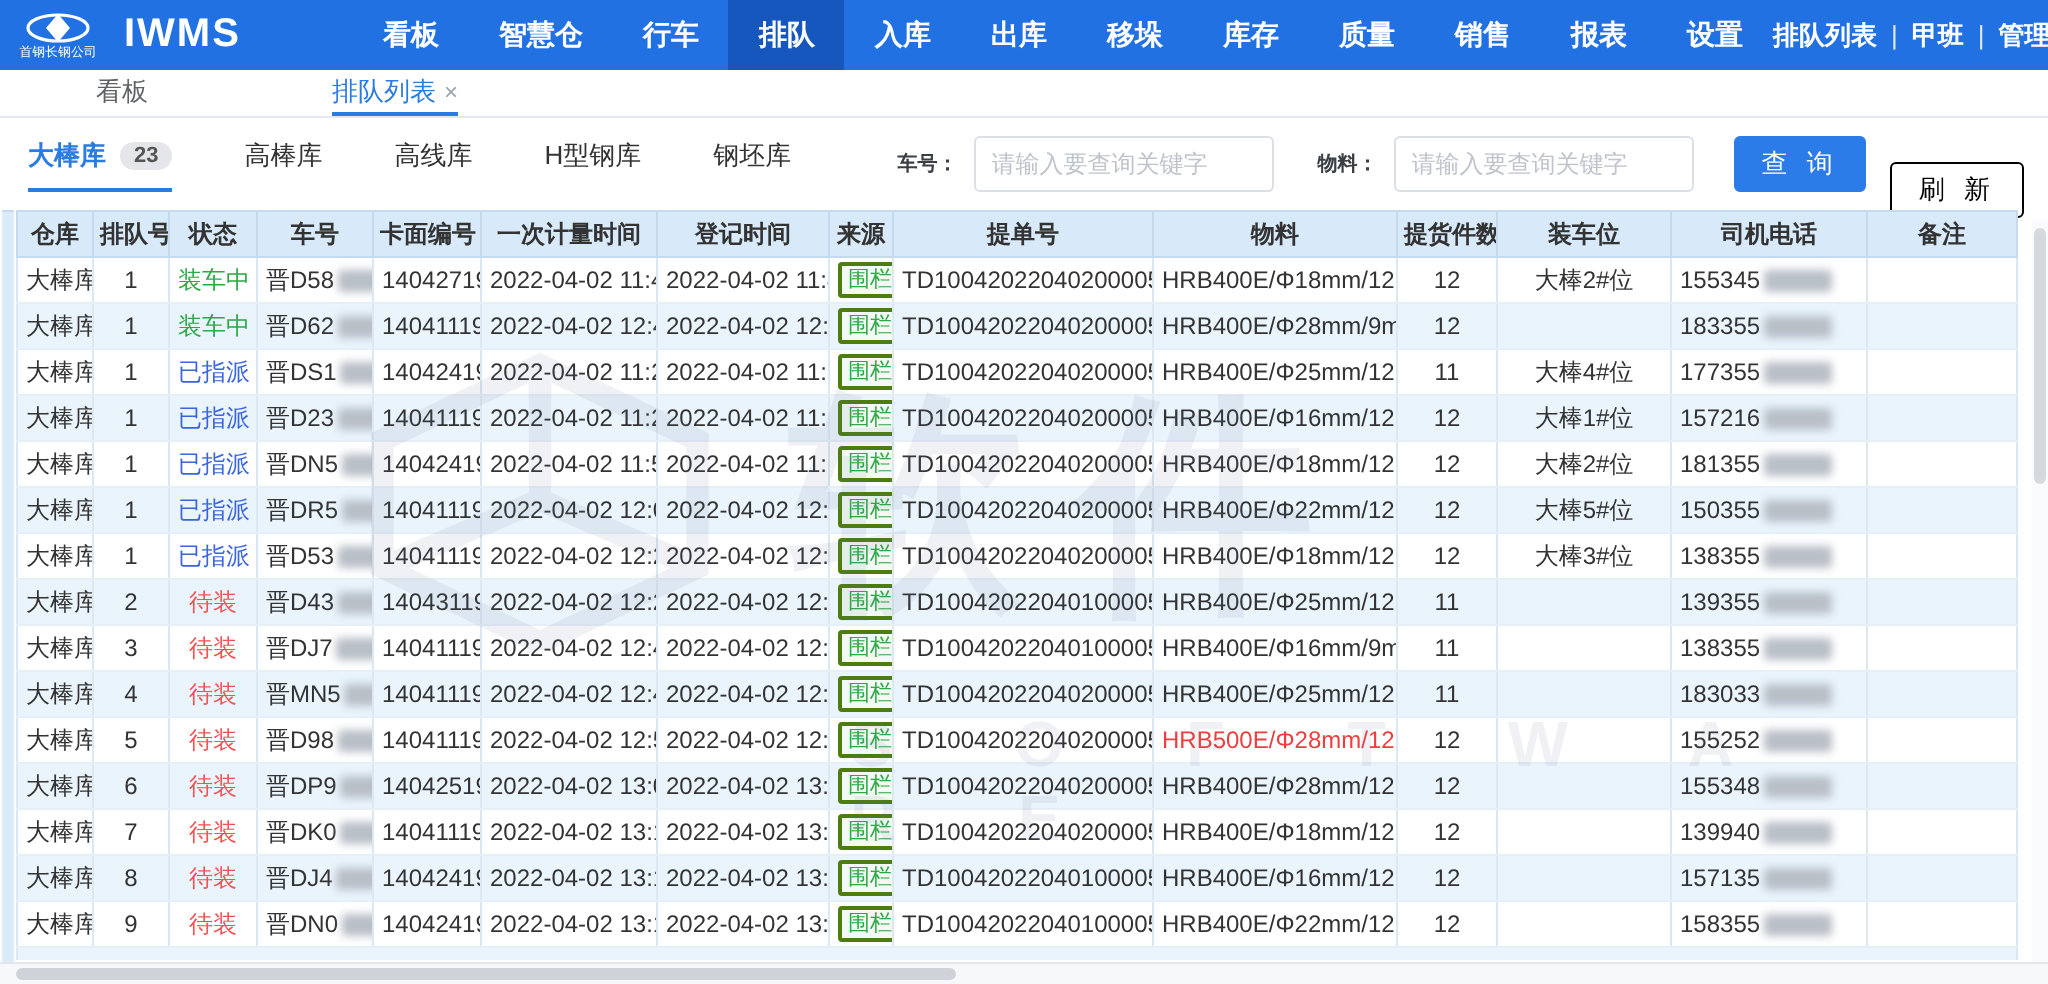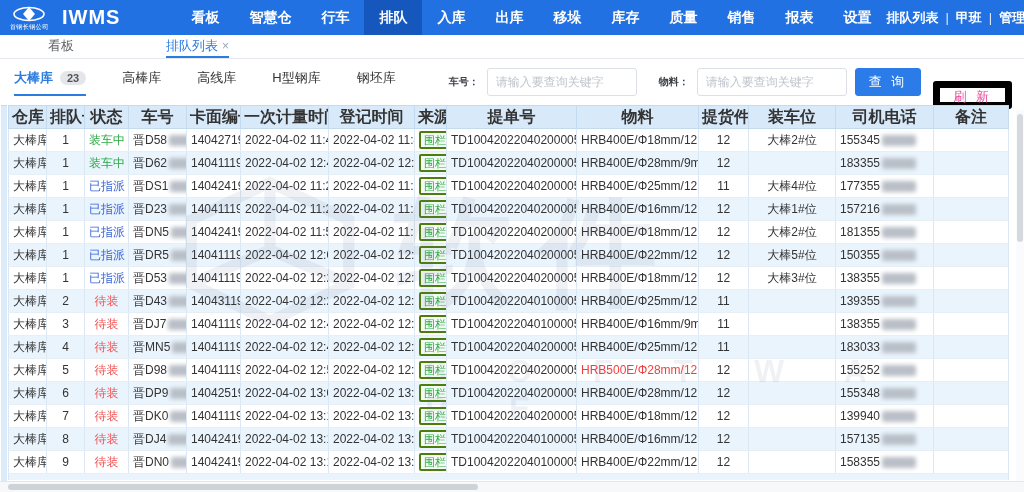--- a/index.html
+++ b/index.html
@@ -28,29 +28,29 @@
   .filterrow{height:46px;display:flex;align-items:center;padding:0 12px 0 14px;}
   .wtabs{display:flex;align-items:flex-end;gap:36px;}
   .wtab{font-size:13px;color:#333;cursor:pointer;padding-bottom:7px;border-bottom:2px solid transparent;display:flex;align-items:center;}
   .wtab.active{color:#2a7ce0;border-bottom-color:#2a7ce0;font-weight:600;}
   .wbadge{background:#e4e6e9;border-radius:9px;padding:1px 7px;font-size:11px;color:#555;margin-left:7px;font-weight:700;}
   .filters{margin-left:auto;display:flex;align-items:center;gap:8px;}
   .flabel{font-size:10px;font-weight:600;color:#3a3f45;margin-left:14px;}
   .finput{width:132px;height:26px;border:1px solid #dcdfe6;border-radius:3px;font-size:12px;padding:0 8px;color:#333;outline:none;font-family:inherit;}
   .finput::placeholder{color:#bfc4cc;}
   .btn{height:28px;border-radius:3px;font-size:13px;padding:0 13px;cursor:pointer;font-family:inherit;letter-spacing:3px;}
-  .btn.primary{background:#2b7ce9;border:1px solid #2b7ce9;color:#fff;}
-  .btn.plain{background:#fff;border:7px solid #000000;color:#ec4899;margin-left:4px;margin-top:26px;}
+  .btn.primary{background:#2b7ce9;border:1px solid #2b7ce9;color:#fff;margin-left:12px;}
+  .btn.plain{background:#fff;border:1px solid #000000;color:#000000;margin-left:4px;margin-top:26px;}
   
   .tablezone{position:relative;margin-left:8px;width:1008px;}
   .rail{position:absolute;left:-7px;top:0;width:6px;height:376px;background:#dcebf9;border-top:1px solid #c4daee;}
   table{border-collapse:collapse;table-layout:fixed;width:1000px;}
   thead th{
     background:#d8eafa;border:1px solid #c4daee;border-left:none;height:22px;
-    font-size:16px;font-weight:bold;color:#333;white-space:nowrap;overflow:hidden;padding:0 3px;
+    font-size:12px;font-weight:bold;color:#333;white-space:nowrap;overflow:hidden;padding:0 3px;
   }
   thead th:first-child{border-left:1px solid #c4daee;}
   tbody td{
     height:22px;border-right:1px solid #dbe7f2;border-bottom:1px solid #e6eef6;
     font-size:12px;color:#333;padding:0 4px;white-space:nowrap;overflow:hidden;
   }
   tbody td:first-child{border-left:1px solid #dbe7f2;}
   tbody tr:nth-child(even){background:#eaf4fd;}
   td.c{text-align:center;} td.l{text-align:left;}
   .st-loading{color:#2daa45;} .st-assigned{color:#3a66d9;} .st-waiting{color:#f15353;}

